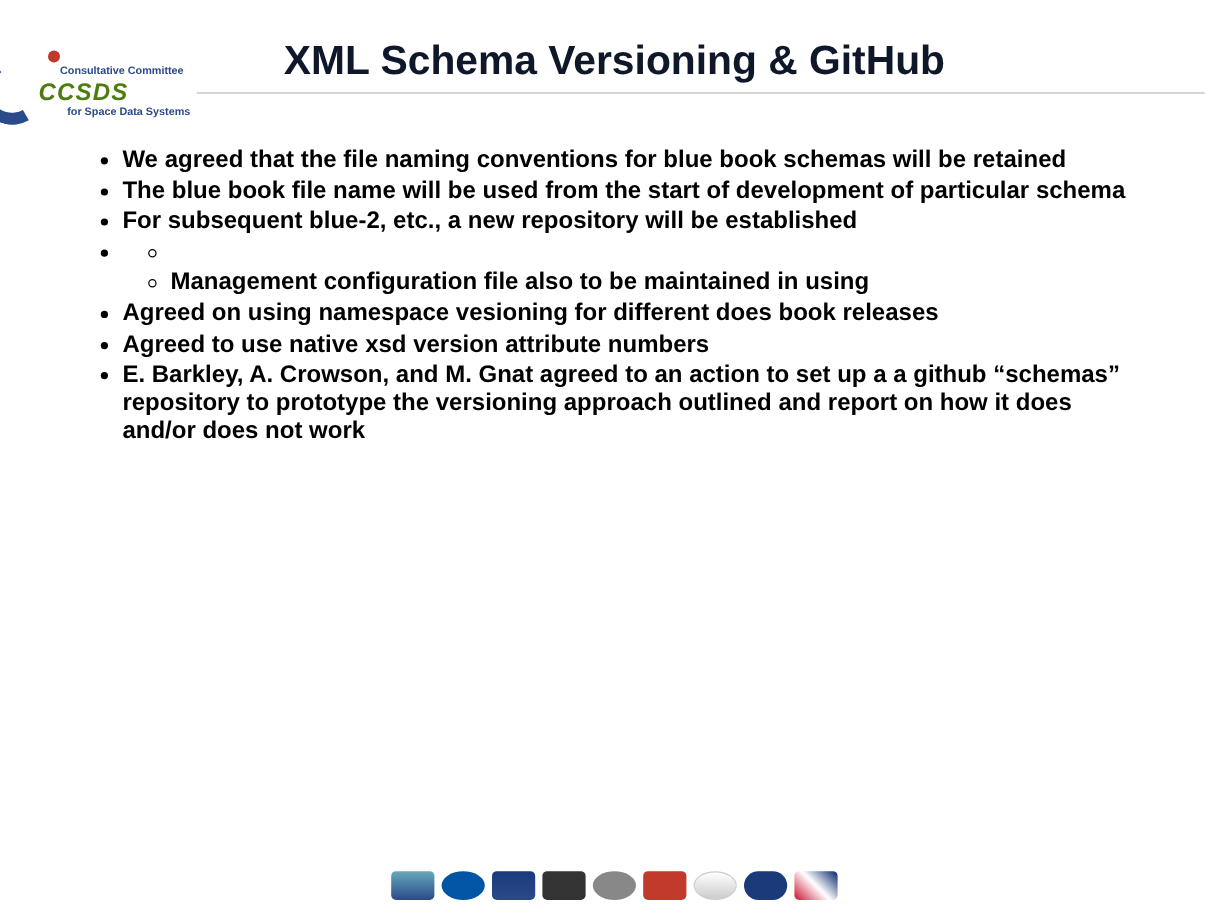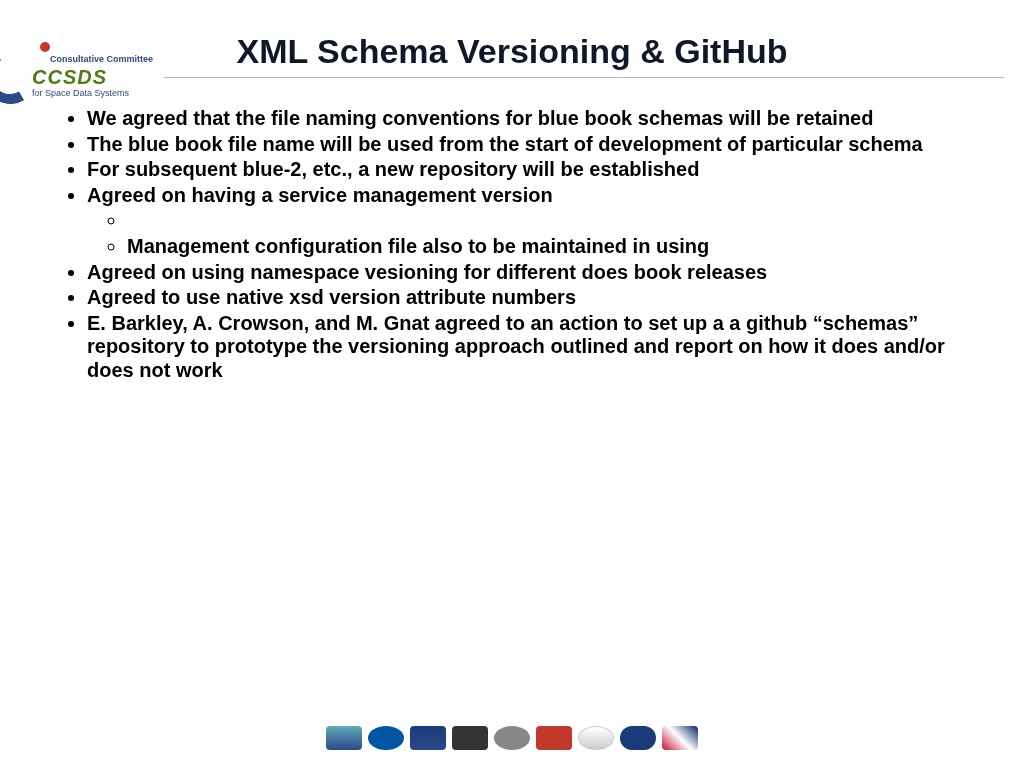--- a/index.html
+++ b/index.html
@@ -40,41 +40,41 @@
     width: 56px;
     height: 56px;
     border: 10px solid #2a4a8a;
     border-right-color: transparent;
     border-top-color: transparent;
     border-radius: 50%;
     transform: rotate(15deg);
   }
   .logo-text { position: absolute; left: 50px; top: 14px; font-size: 9px; color: #2a4a8a; font-weight: bold; }
   .logo-main { position: absolute; left: 32px; top: 26px; font-size: 20px; font-weight: 900; color: #4d7c0f; letter-spacing: 1px; font-style: italic; }
-  .logo-sub  { position: absolute; left: 32px; top: 48px; font-size: 9px; color: #2a4a8a; font-weight: normal; }
+  .logo-sub  { position: absolute; left: 56px; top: 48px; font-size: 9px; color: #2a4a8a; font-weight: bold; }
   .title {
     text-align: center;
     font-size: 34px;
     font-weight: bold;
     color: #0f172a;
     padding-top: 24px;
     padding-bottom: 6px;
   }
   .rule {
     margin: 0 20px 0 164px;
     border-bottom: 1px solid #bbb;
   }
   .content {
     padding: 28px 60px 0 60px;
     font-size: 20px;
     font-weight: bold;
     color: #000;
     line-height: 1.18;
   }
-  .content ul { margin: 1px; padding-left: 26px; }
+  .content ul { margin: 16px; padding-left: 26px; }
   .content ul li { margin-bottom: 2px; }
   .content ul ul { padding-left: 40px; margin: 2px 0; }
   .content ul ul ul { padding-left: 40px; list-style-type: "-  "; }
   .footer {
     position: absolute;
     bottom: 18px;
     left: 0;
     width: 100%;
     display: flex;
     justify-content: center;
@@ -110,21 +110,20 @@
   <div class="title">XML Schema Versioning &amp; GitHub</div>
   <div class="rule"></div>
 </div>
 
 <div class="content">
   <ul>
     <li>We agreed that the file naming conventions for blue book schemas will be retained</li>
     <li>The blue book file name will be used from the start of development of particular schema</li>
     <li>For subsequent blue-2, etc., a new repository will be established</li>
     <li>
-      <span>Agreed on having a service management version</span>
       <ul>
         <li>
         </li>
         <li>Management configuration file also to be maintained in using</li>
       </ul>
     </li>
     <li>Agreed on using namespace vesioning for different does book releases</li>
     <li>Agreed to use native xsd version attribute numbers</li>
     <li>E. Barkley, A. Crowson, and M. Gnat agreed to an action to set up a a github “schemas” repository to prototype the versioning approach outlined and report on how it does and/or does not work</li>
   </ul>

